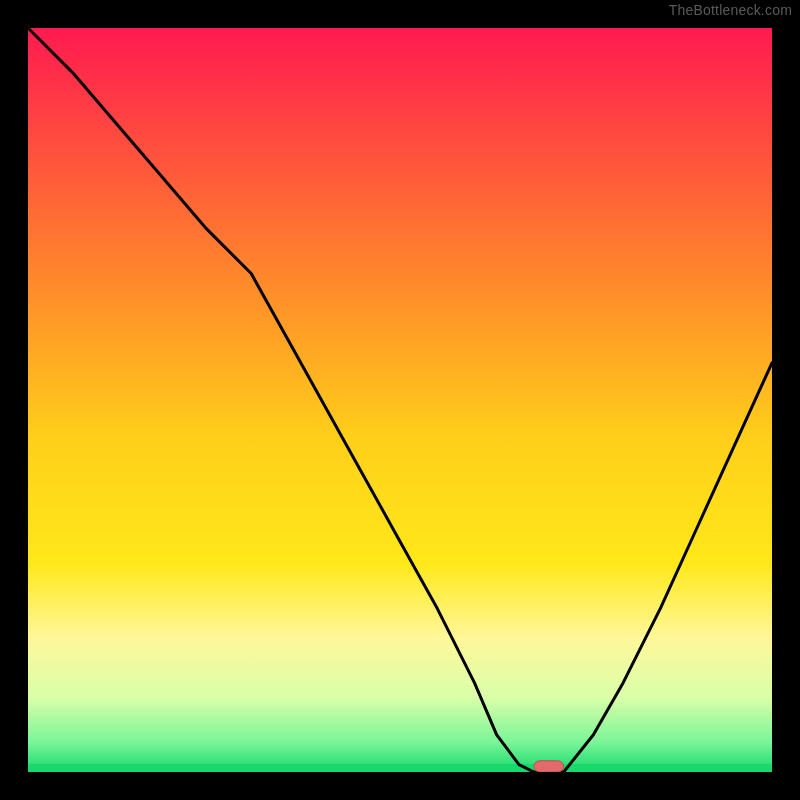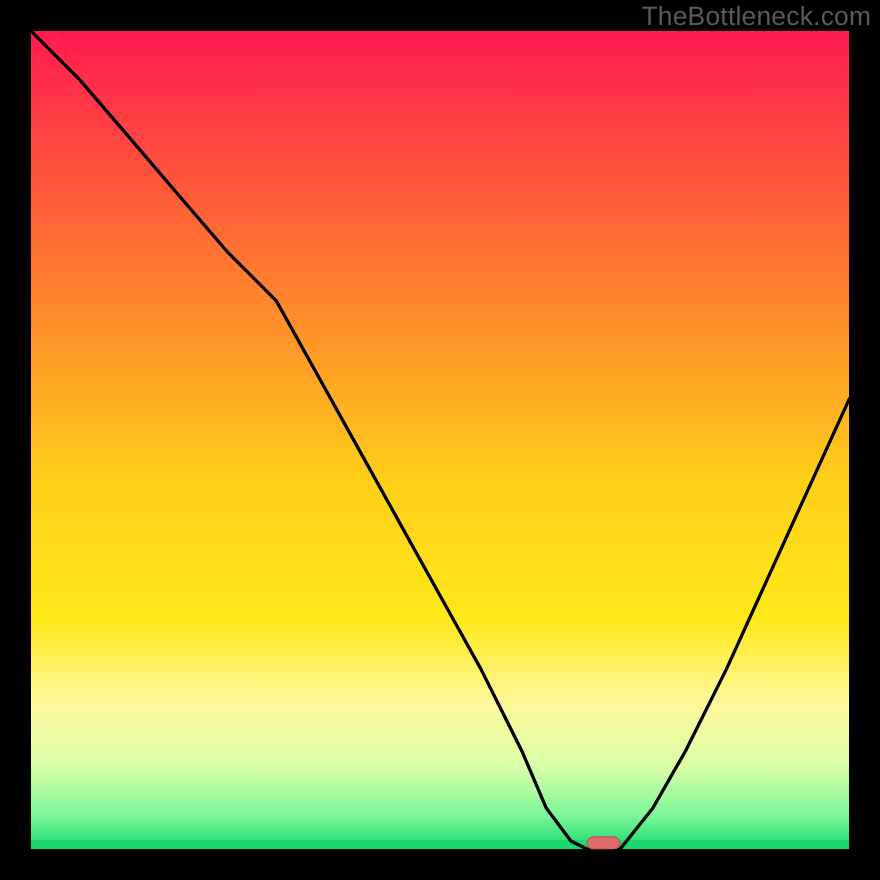--- a/index.html
+++ b/index.html
@@ -17,21 +17,21 @@
     top: 0;
     width: 800px;
     height: 800px;
     background: #000;
   }
   .watermark {
     position: absolute;
     top: 2px;
     right: 8px;
     color: #5a5a5a;
-    font-size: 24px;
+    font-size: 14px;
     font-weight: 500;
     letter-spacing: 0.2px;
     text-align: center;
   }
   .plot {
     position: absolute;
     left: 28px;
     top: 28px;
     width: 744px;
     height: 744px;

